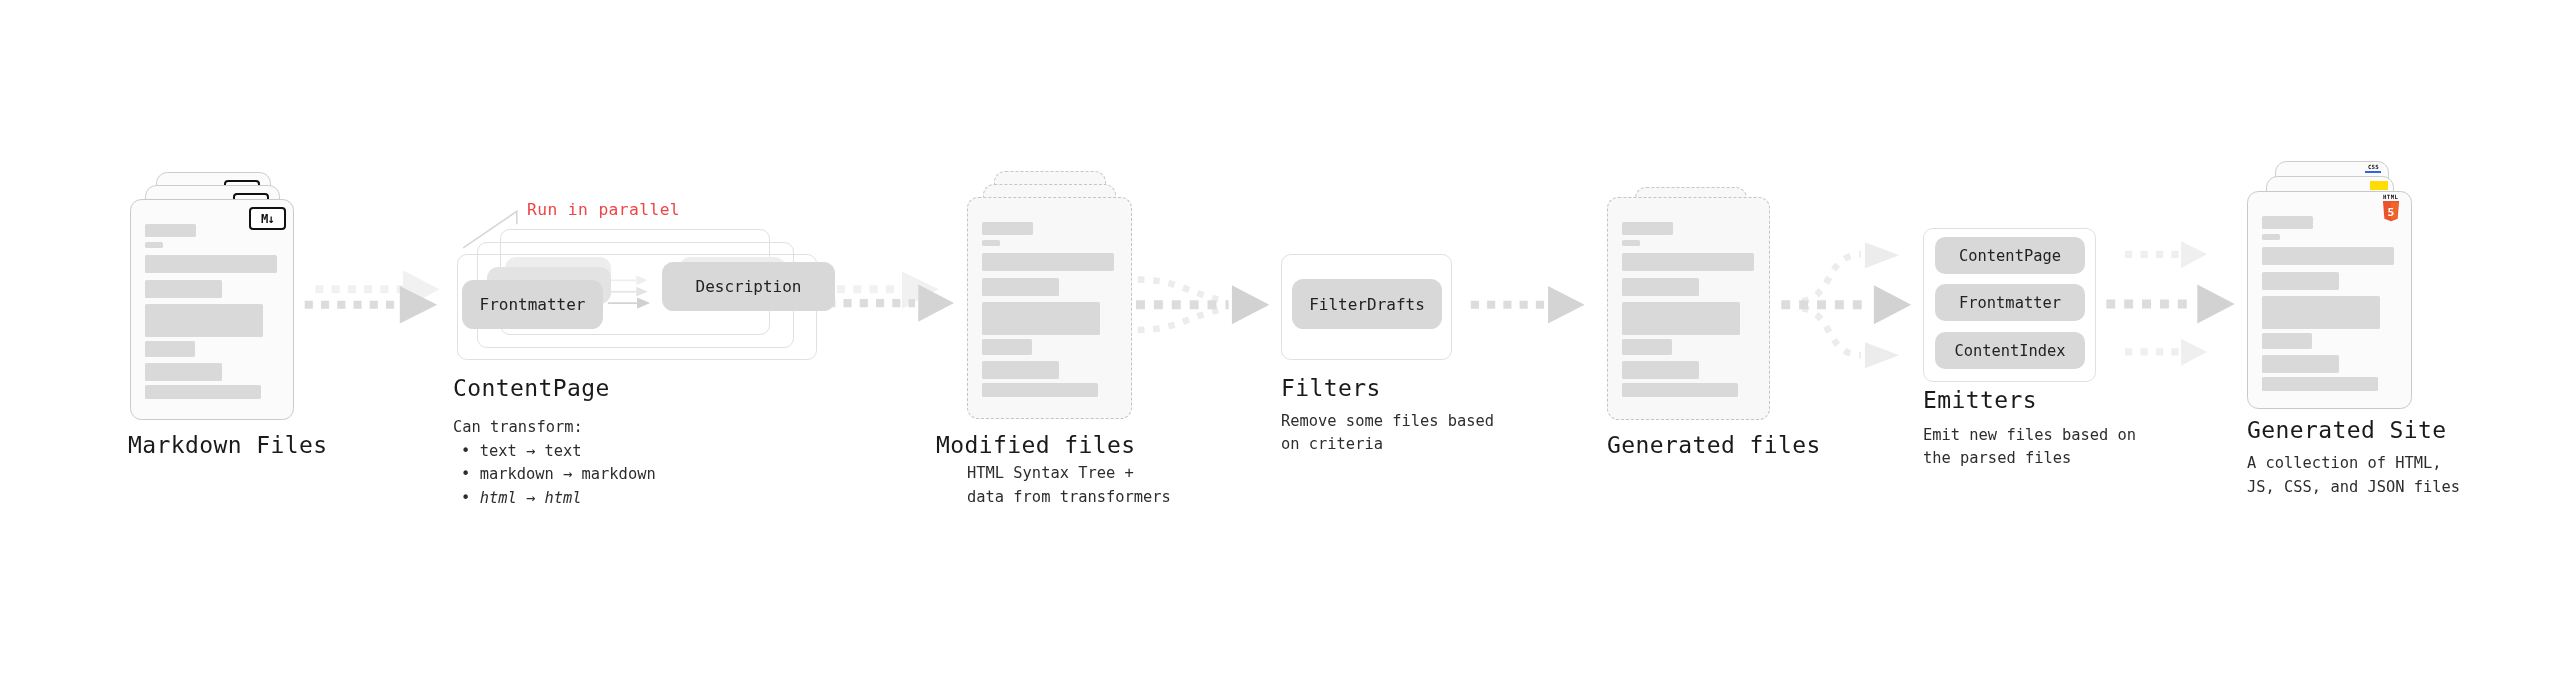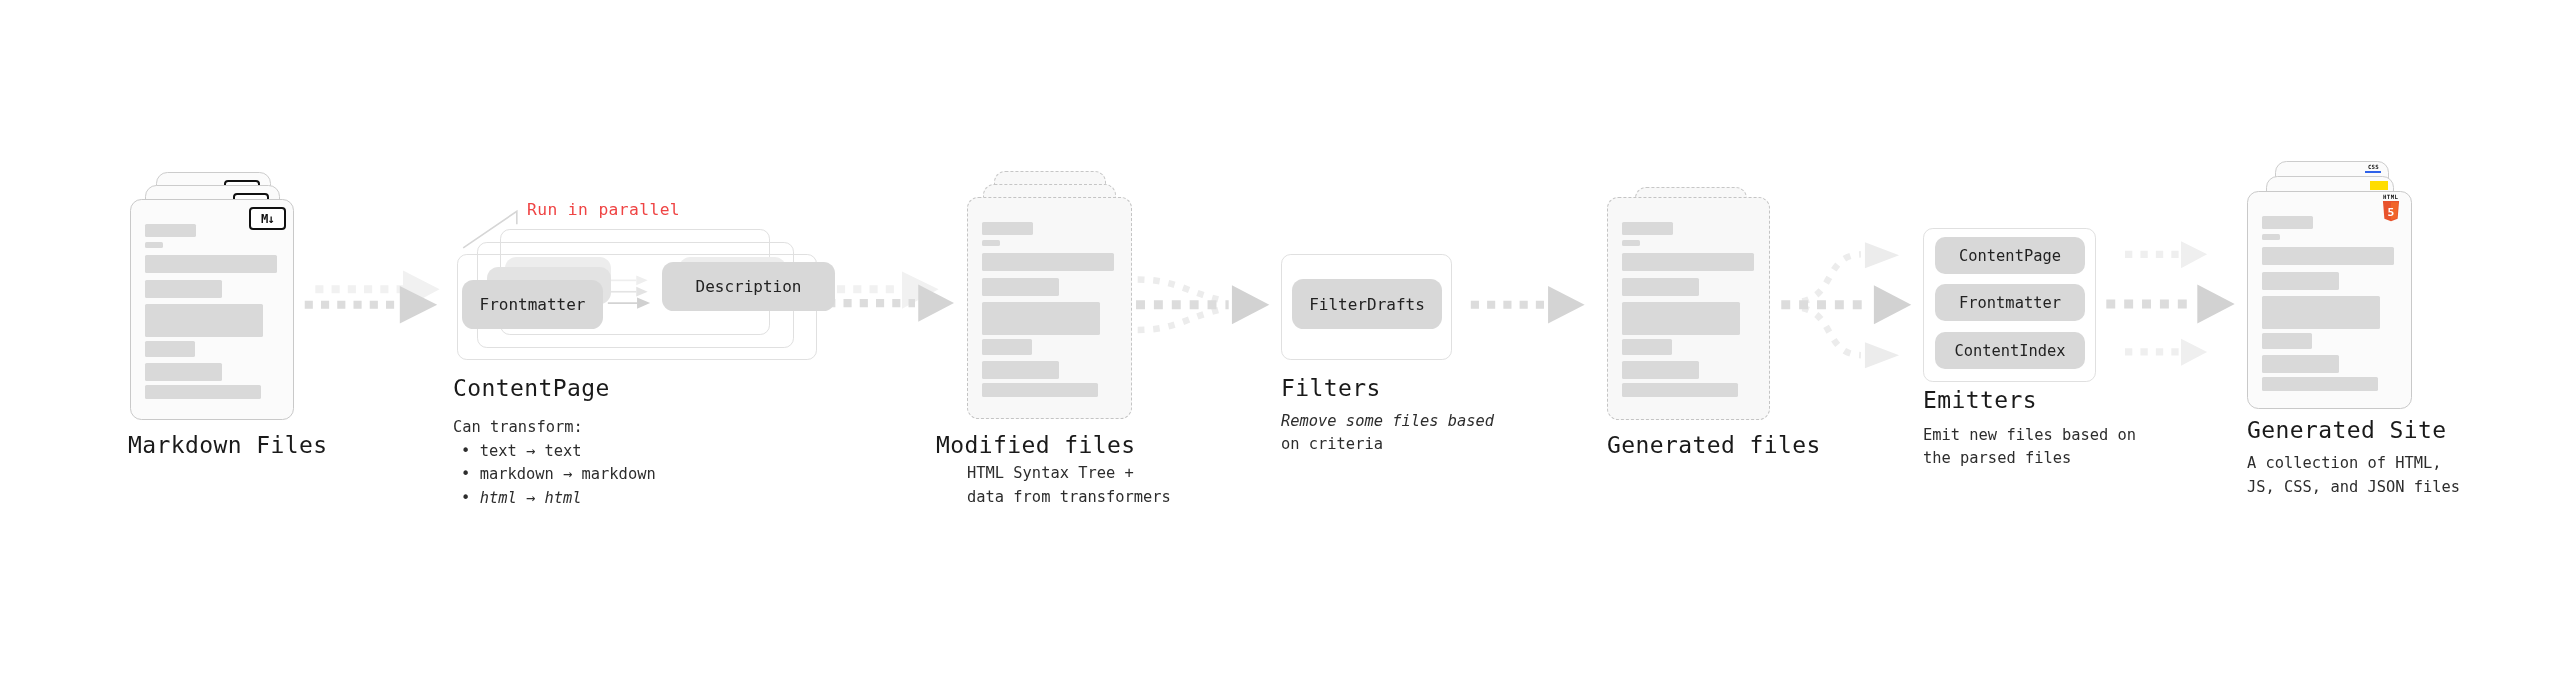--- a/index.html
+++ b/index.html
@@ -178,21 +178,21 @@
       <div class="sub-line">HTML Syntax Tree +</div>
       <div class="sub-line">data from transformers</div>
     </div>
   </div>
 
   <div>
     <div class="panel-box" style="left:1281px;top:254px;width:171px;height:106px;"></div>
     <div class="chip" style="left:1292px;top:279px;width:150px;height:50px;">FilterDrafts</div>
     <div class="stage-title" style="left:1281px;top:375px;">Filters</div>
     <div class="stage-sub" style="left:1281px;top:410px;">
-      <div class="sub-line" style="line-height:23px;font-style:italic;">Remove some files based</div>
+      <div class="sub-line" style="line-height:23px;">Remove some files based</div>
       <div class="sub-line" style="line-height:23px;">on criteria</div>
     </div>
   </div>
 
   <div>
     <div class="doc-back dashed" style="left:1635px;top:187px;width:112px;height:89px;z-index:1;"></div>
     <div class="doc-card dashed" style="left:1607px;top:197px;width:163px;height:223px;z-index:3;">
       <div class="bar b1"></div>
       <div class="bar b2"></div>
       <div class="bar b3"></div>

